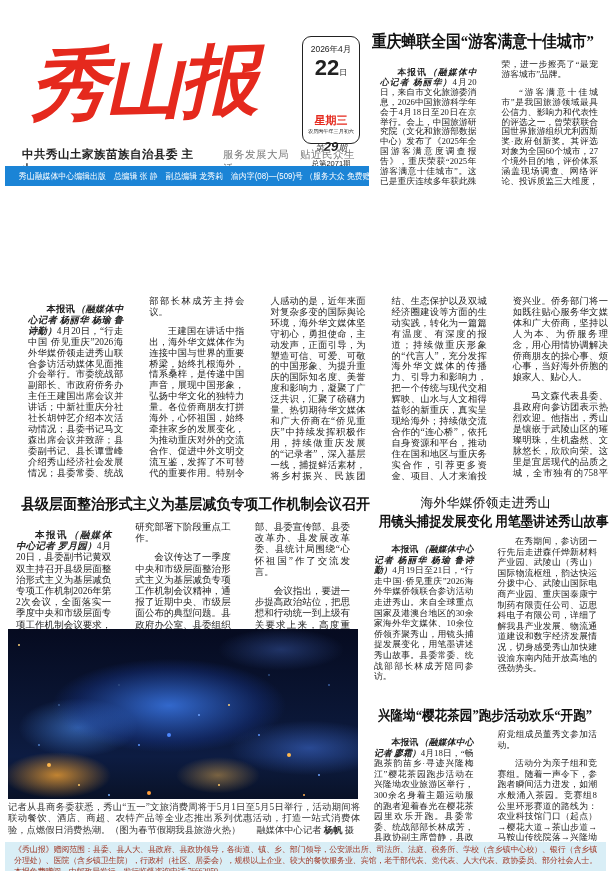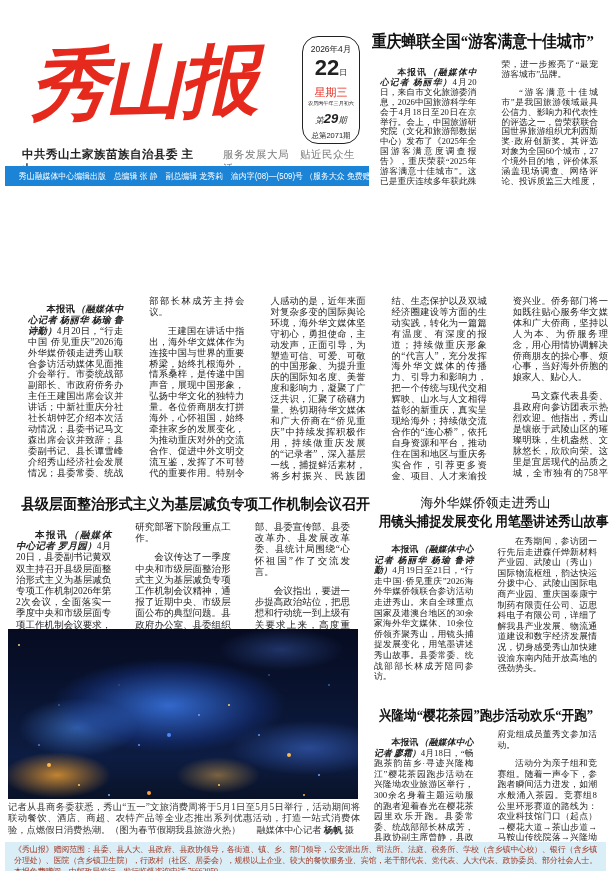--- a/index.html
+++ b/index.html
@@ -8,27 +8,27 @@
     overflow:hidden;font-family:"Liberation Serif","DejaVu Serif",serif;color:#222;
   }
   
   .brand{
     position:absolute;left:30px;top:40px;width:250px;
     font-size:78px;line-height:1.1;font-weight:900;font-style:italic;
     color:#e5291d;letter-spacing:-3px;transform:rotate(-1.5deg);white-space:nowrap;
   }
   .date-box{
     position:absolute;left:302px;top:36px;width:56px;height:106px;
-    border:1.5px solid #222;border-radius:16px;text-align:center;
+    border:1.5px solid #222;border-radius:9px;text-align:center;
     font-family:"Liberation Sans","DejaVu Sans",sans-serif;
   }
   .db-ym{font-size:8.5px;margin-top:7px;}
   .db-day{font-size:22px;font-weight:bold;line-height:24px;}
   .db-day small{font-size:8px;font-weight:normal;}
-  .db-week{font-size:11px;font-weight:normal;color:#e5291d;line-height:14px;}
+  .db-week{font-size:11px;font-weight:bold;color:#e5291d;line-height:14px;margin-top:28px;}
   .db-lunar{font-size:6px;transform:scale(.85);line-height:9px;}
   .db-issue{font-size:8.5px;line-height:22px;font-style:italic;}
   .db-issue b{font-size:13px;}
   .db-total{font-size:7.5px;line-height:10px;}
   .org-row{position:absolute;left:22px;top:147px;width:342px;display:flex;align-items:baseline;}
   .org{font-size:11.5px;font-weight:bold;letter-spacing:.5px;}
   .slogan{font-size:10.5px;color:#7a7a7a;letter-spacing:.5px;margin-left:20px;}
   .pub-bar{
     position:absolute;left:5px;top:166px;width:364px;height:20px;background:#1b84d6;
     color:#fff;font-family:"Liberation Sans","DejaVu Sans",sans-serif;
@@ -78,21 +78,21 @@
       100px 40px 0 #2e4a80,200px 140px 0 #ffc866,130px 148px 0 1px #ff9f3d,310px 40px 0 #3a5e9e,
       250px 30px 0 #2c4a7d,285px 150px 0 #ffae4f,20px 100px 0 #4d7ac2;
   }
   
   .caption{position:absolute;left:8px;top:802px;width:352px;
     font-size:9.3px;line-height:11.4px;text-align:justify;color:#333;}
   .caption .credit{margin-left:16px;white-space:nowrap;}
   
   .right-col{position:absolute;left:366px;top:494px;width:239px;}
   .kicker{text-align:center;font-size:13px;line-height:17px;color:#111;}
-  .rt-title{text-align:right;height:20px;line-height:20px;}
+  .rt-title{text-align:left;height:20px;line-height:20px;}
   .rt-title .squeeze{font-size:14px;font-weight:900;white-space:nowrap;display:inline-block;transform:scaleX(.9);transform-origin:center;color:#111;}
   .r1-body{margin-top:5px;height:162px;column-count:2;column-gap:8px;
     font-size:8.8px;line-height:10.6px;text-align:justify;overflow:hidden;}
   .r2{margin-top:7px;}
   .r2-body{margin-top:4px;height:128px;column-count:2;column-gap:8px;
     font-size:8.8px;line-height:10.6px;text-align:justify;overflow:hidden;}
   
   .footer{
     position:absolute;left:5px;top:842px;width:601px;height:29px;box-sizing:border-box;
     background:#d9eef6;color:#a03a28;padding:3px 9px;

